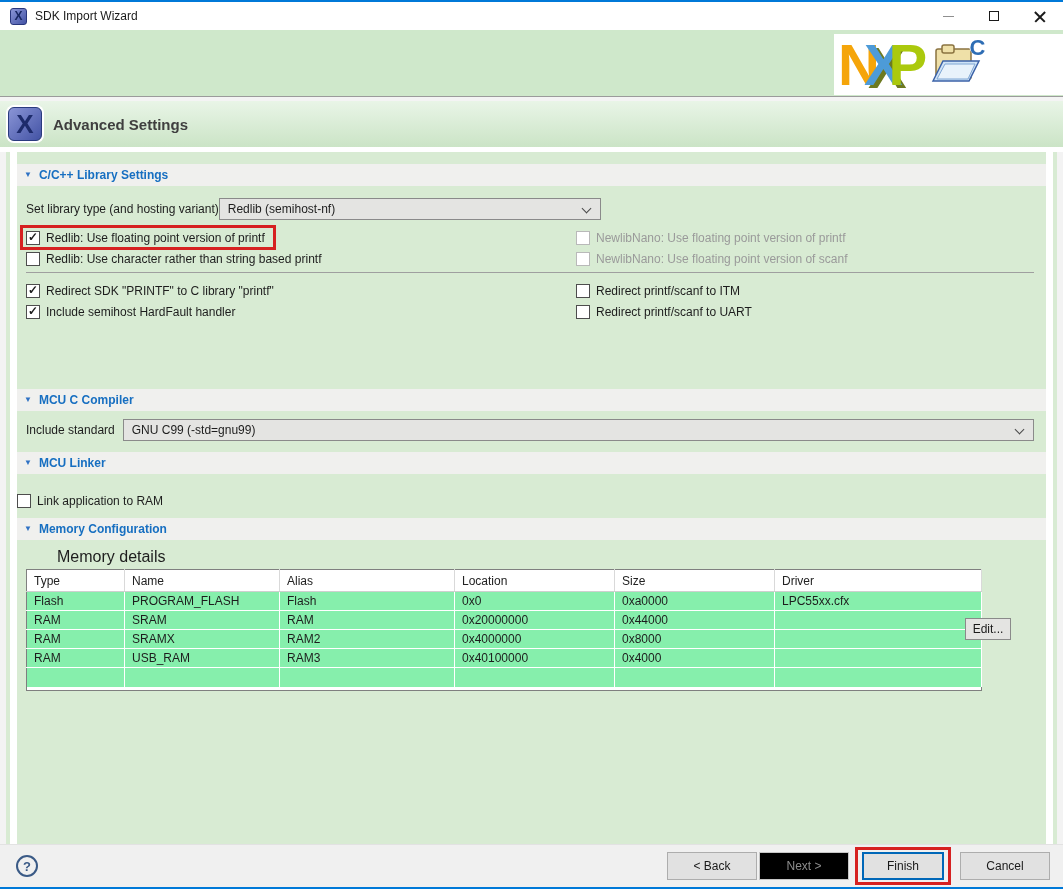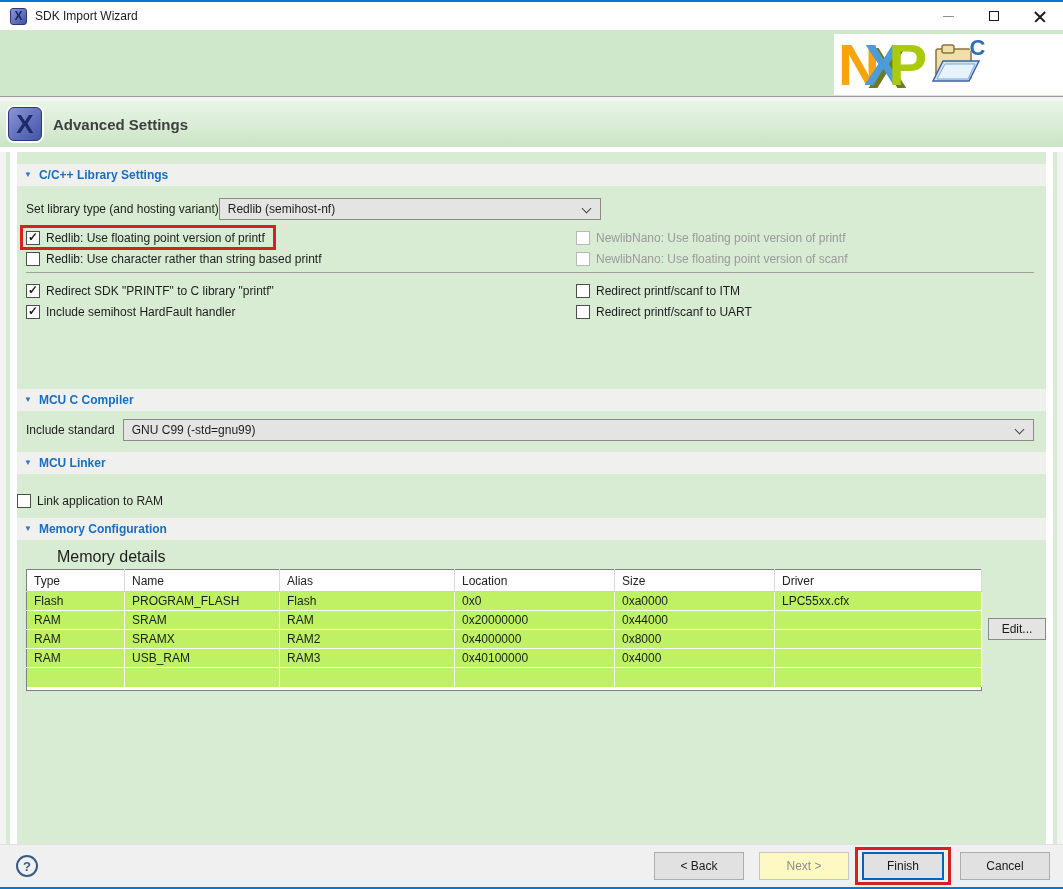--- a/index.html
+++ b/index.html
@@ -85,41 +85,41 @@
 
   .strip-compiler { margin-top:67px; }
   .lang-row { margin-top:8px; padding:0 12px 0 9px; display:flex; align-items:center; gap:8px; }
   .strip-linker { margin-top:11px; }
   .single-cb { margin-top:16px; padding-left:0; }
   .strip-memory { margin-top:7px; }
   .details-lbl { margin-top:8px; padding-left:18px; font-size:16px; color:#1d1d1d;margin-left:22px; }
 
   .table-wrap { margin-top:3px; padding-left:9px; position:relative; }
   table.mem { border-collapse:collapse; width:955px; table-layout:fixed;
-              background:#bef264; border:1px solid #7f7f7f; font-size:12px; }
+              background:#86efac; border:1px solid #7f7f7f; font-size:12px; }
   table.mem thead td { background:#fff; height:22px; padding:0 0 0 7px; color:#222;
                        border-right:1px solid #d9d9d9; border-bottom:1px solid #cfcfcf;
                        overflow:hidden; white-space:nowrap; }
   table.mem tbody td { height:19px; padding:0 0 0 7px; color:#1d1d1d;
                        border-right:1px solid #fff; border-top:1px solid #fff;
                        overflow:hidden; white-space:nowrap; }
   table.mem tr.spacer td { height:4px; background:#fff; padding:0; border:none; }
-  .edit-btn { position:absolute; left:971px; top:49px; width:58px; height:22px;
+  .edit-btn { position:absolute; left:948px; top:49px; width:46px; height:22px;
               background:#e4e4e2; border:1px solid #8a8a8a; font-size:12px; color:#1a1a1a;
               display:flex; align-items:center; justify-content:center; }
 
   
   .footer { height:43px; background:#f0f0f0; border-top:1px solid #e2e2e2; position:relative;
             display:flex; align-items:center; justify-content:flex-end; padding-right:13px; }
   .help { position:absolute; left:16px; width:22px; height:22px; border:2px solid #3a5a86;
           border-radius:50%; color:#3a5a86; font-size:13px; font-weight:bold;
           display:flex; align-items:center; justify-content:center; }
   .btn { width:90px; height:28px; background:#e1e1e1; border:1px solid #adadad; font-size:12px;
          color:#1a1a1a; display:flex; align-items:center; justify-content:center; }
-  .btn-next { margin-left:15px; background:#fef9c3; border-color:#c6c6c6; color:#8d8d8d; }
+  .btn-next { margin-left:2px; background:#000000; border-color:#c6c6c6; color:#8d8d8d; }
   .finish-wrap { position:relative; margin-left:13px; }
   .btn-finish { width:82px; border:2px solid #0067b8; }
   .btn-cancel { margin-left:16px; }
   .blue-bottom { height:2px; background:#0079d8; }
 </style>
 </head>
 <body>
 
 <div class="window">
 

